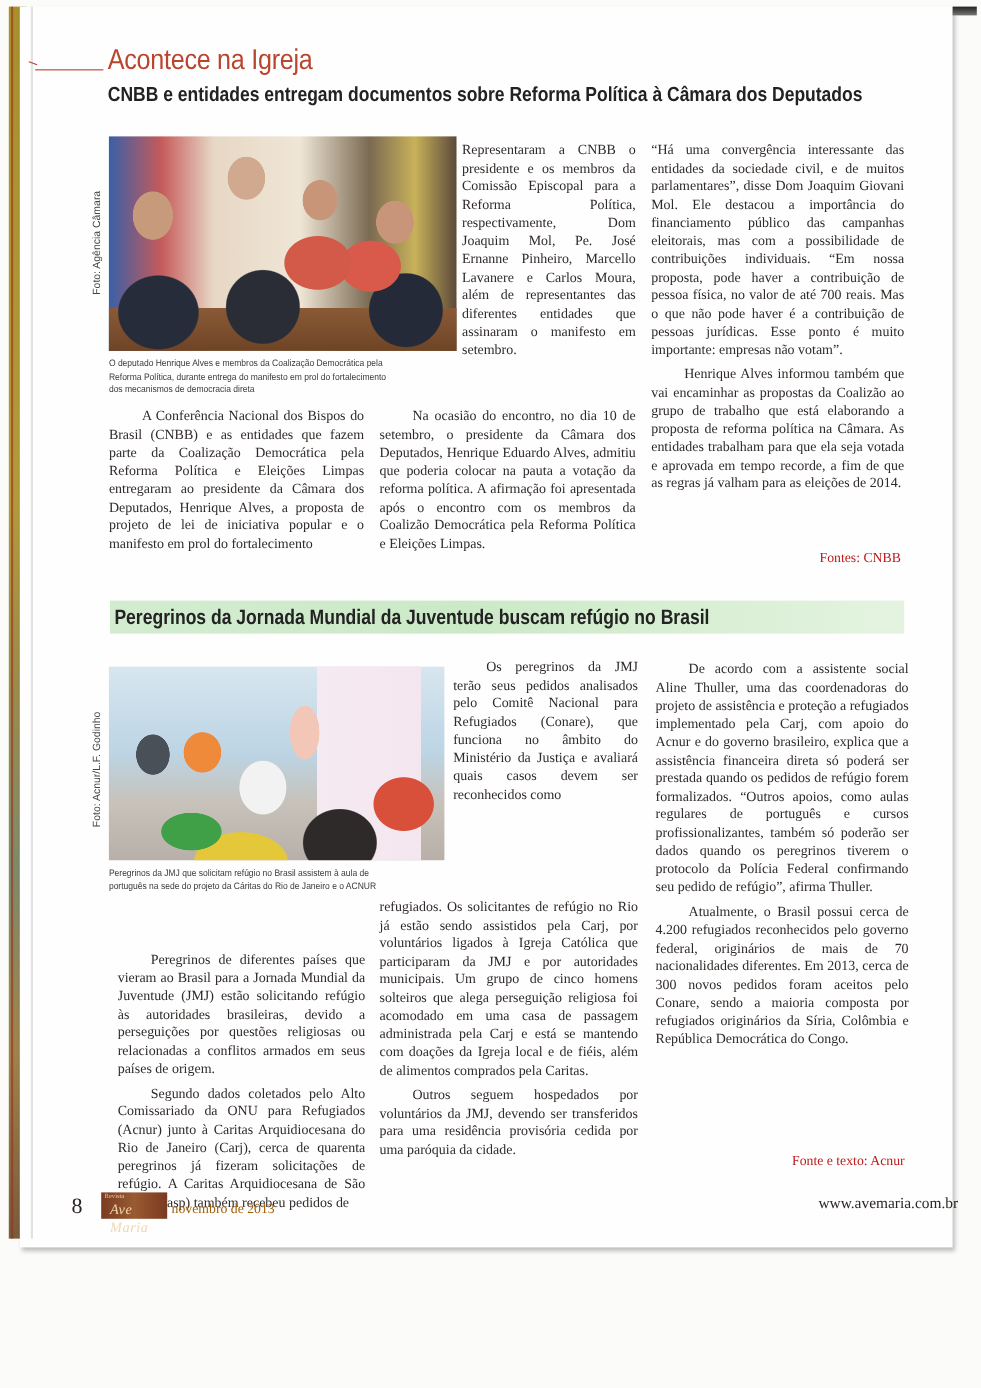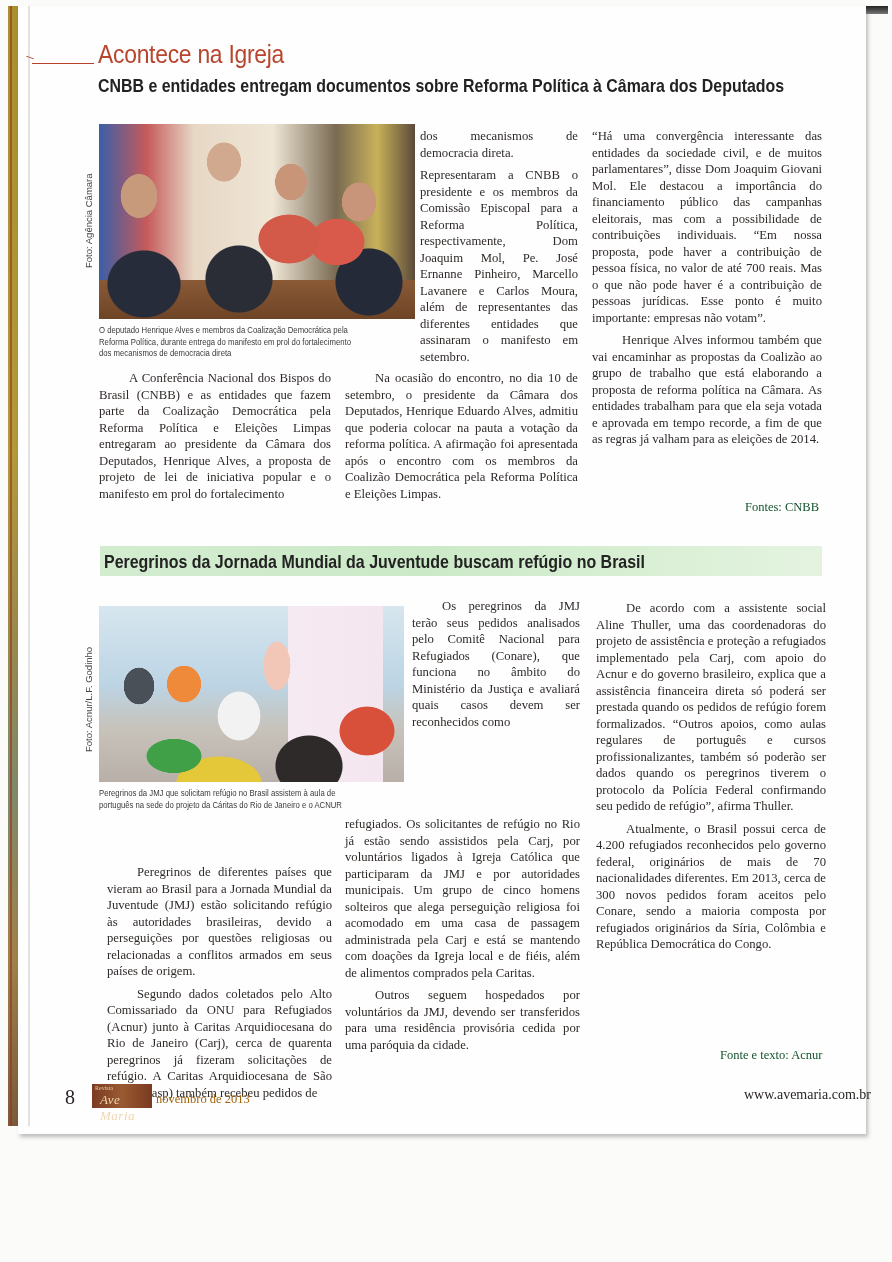--- a/index.html
+++ b/index.html
@@ -59,21 +59,21 @@
     .credit-2 { left: 83px; top: 752px; }
     .caption { position: absolute; font-family: "Liberation Sans", sans-serif; font-size: 8.6px; line-height: 11.6px;
                color: #3a3a3a; transform: scaleX(0.9); transform-origin: left top; white-space: nowrap; }
     .caption-1 { left: 99px; top: 325px; }
     .caption-2 { left: 99px; top: 788px; }
 
     
     .txt { position: absolute; font-size: 12.7px; line-height: 16.5px; color: #2f2a28; text-align: justify; }
     .txt p { margin-bottom: 6px; }
     .txt p.ind { text-indent: 30px; }
-    .src { position: absolute; font-size: 12.5px; color: #14532d; }
+    .src { position: absolute; font-size: 12.5px; color: #b91c1c; }
 
     
     .band { position: absolute; left: 100px; top: 546px; width: 722px; height: 30px;
             background: linear-gradient(90deg, #d3ecd0 0%, #cbe9c7 45%, #d9efd4 75%, #e4f3e0 100%); }
     .headline-2 { position: absolute; left: 104px; top: 551px; font-family: "Liberation Sans", sans-serif; font-weight: bold;
                   font-size: 19px; color: #232323; transform: scaleX(0.84); transform-origin: left top; white-space: nowrap; }
 
     
     .folio { position: absolute; left: 65px; top: 1086px; font-size: 20px; color: #2b2523; }
     .mag-logo { position: absolute; left: 92px; top: 1084px; width: 60px; height: 24px;
@@ -105,21 +105,20 @@
   <div>O deputado Henrique Alves e membros da Coalização Democrática pela</div>
   <div>Reforma Política, durante entrega do manifesto em prol do fortalecimento</div>
   <div>dos mecanismos de democracia direta</div>
 </div>
 
 <div class="txt" style="left:99px; top:370px; width:232px;">
   <p class="ind">A Conferência Nacional dos Bispos do Brasil (CNBB) e as entidades que fazem parte da Coalização Democrática pela Reforma Política e Eleições Limpas entregaram ao presidente da Câmara dos Deputados, Henrique Alves, a proposta de projeto de lei de iniciativa popular e o manifesto em prol do fortalecimento</p>
 </div>
 
 <div class="txt" style="left:420px; top:128px; width:158px;">
-  <p>dos mecanismos de democracia direta.</p>
   <p>Representaram a CNBB o presidente e os membros da Comissão Episcopal para a Reforma Política, respectivamente, Dom Joaquim Mol, Pe. José Ernanne Pinheiro, Marcello Lavanere e Carlos Moura, além de representantes das diferentes entidades que assinaram o manifesto em setembro.</p>
 </div>
 
 <div class="txt" style="left:345px; top:370px; width:233px;">
   <p class="ind">Na ocasião do encontro, no dia 10 de setembro, o presidente da Câmara dos Deputados, Henrique Eduardo Alves, admitiu que poderia colocar na pauta a votação da reforma política. A afirmação foi apresentada após o encontro com os membros da Coalizão Democrática pela Reforma Política e Eleições Limpas.</p>
 </div>
 
 <div class="txt" style="left:592px; top:128px; width:230px;">
   <p>“Há uma convergência interessante das entidades da sociedade civil, e de muitos parlamentares”, disse Dom Joaquim Giovani Mol. Ele destacou a importância do financiamento público das campanhas eleitorais, mas com a possibilidade de contribuições individuais. “Em nossa proposta, pode haver a contribuição de pessoa física, no valor de até 700 reais. Mas o que não pode haver é a contribuição de pessoas jurídicas. Esse ponto é muito importante: empresas não votam”.</p>
   <p class="ind">Henrique Alves informou também que vai encaminhar as propostas da Coalizão ao grupo de trabalho que está elaborando a proposta de reforma política na Câmara. As entidades trabalham para que ela seja votada e aprovada em tempo recorde, a fim de que as regras já valham para as eleições de 2014.</p>

